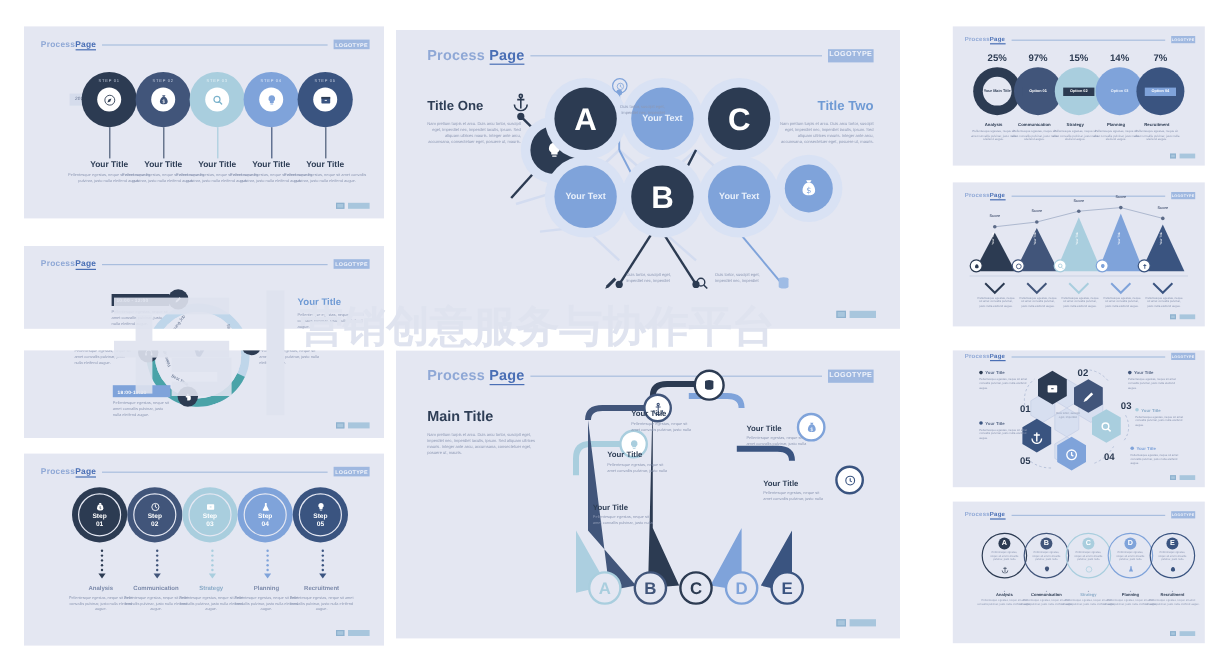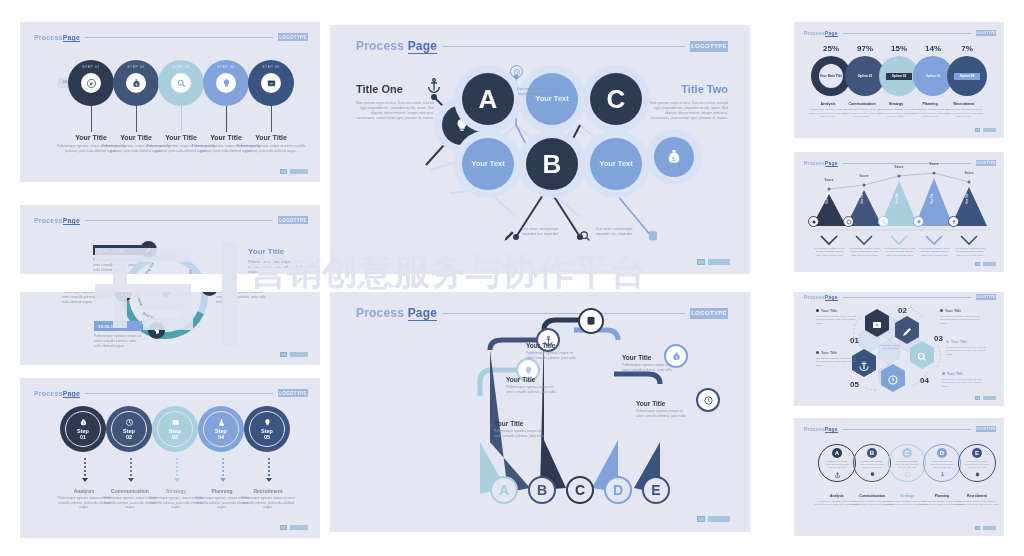--- a/index.html
+++ b/index.html
@@ -524,20 +524,24 @@
 
   <div class="slide" style="left:330px; top:292px; width:420px; height:240px;">
     <div class="slide-header" style="left:26px; right:22px; top:14px; height:14px;">
       <div class="hdr-title" style="font-size:12px;">
         <span class="w1">Process</span> <span class="w2">Page</span>
       </div>
       <div class="hdr-rule"></div>
       <div class="hdr-logo" style="width:38px;height:11px;font-size:6px;">LOGOTYPE</div>
     </div>
 
+    <div style="position:absolute;left:26px;top:48px;width:90px;">
+      <div class="ttl-dark" style="font-size:12px;">Main Title</div>
+      <div class="lorem" style="font-size:3.4px;margin-top:6px;">Nam pretium turpis et arcu. Duis arcu tortor, suscipit eget, imperdiet nec, imperdiet iaculis, ipsum. Sed aliquam ultrices mauris. Integer ante arcu, accumsana, consectetuer eget, posuere ut, mauris.</div>
+    </div>
 
     <svg style="position:absolute;left:0;top:0;width:420px;height:240px;">
 
       <path d="M150 104 L150 90 Q150 78 162 78 L196 78" fill="none" stroke="#a9cede" stroke-width="5"></path>
       <path d="M150 104 L150 150 L176 196 L150 202 Z" fill="#a9cede" opacity=".95"></path>
 
       <path d="M160 58 Q160 48 172 48 L216 48" fill="none" stroke="#41557a" stroke-width="5"></path>
       <path d="M160 58 L160 150 L200 196 L178 200 Z" fill="#41557a"></path>
 
       <path d="M214 38 Q214 28 226 28 L256 28" fill="none" stroke="#2c3b52" stroke-width="5"></path>

